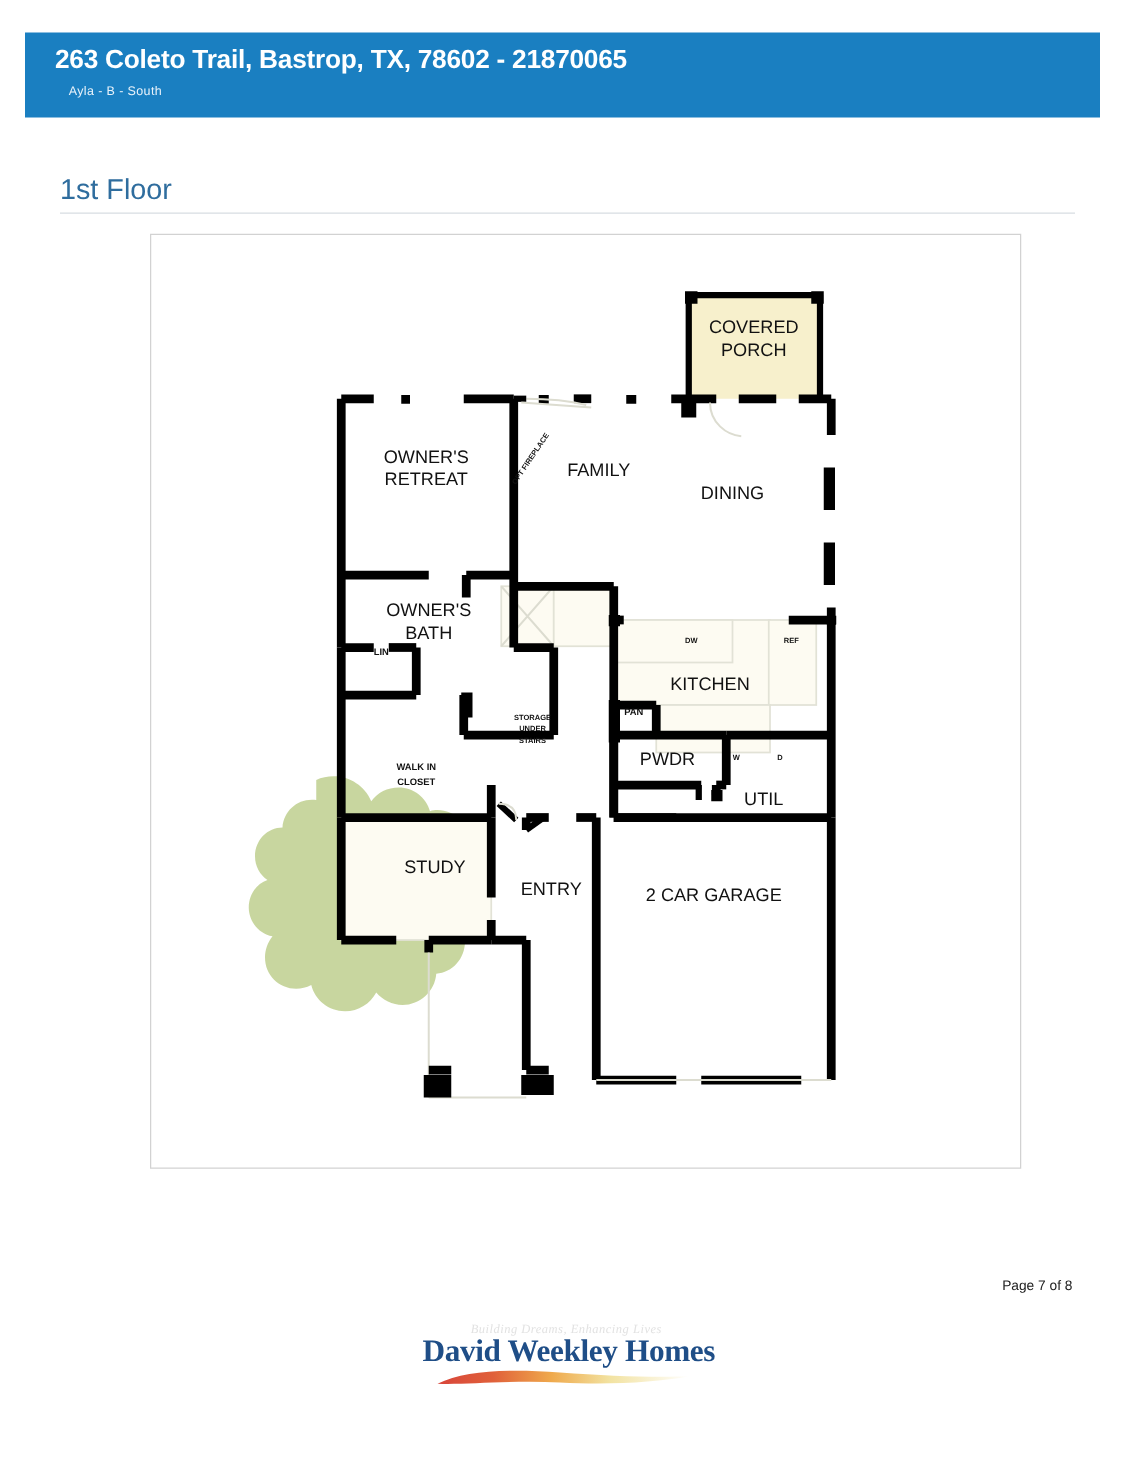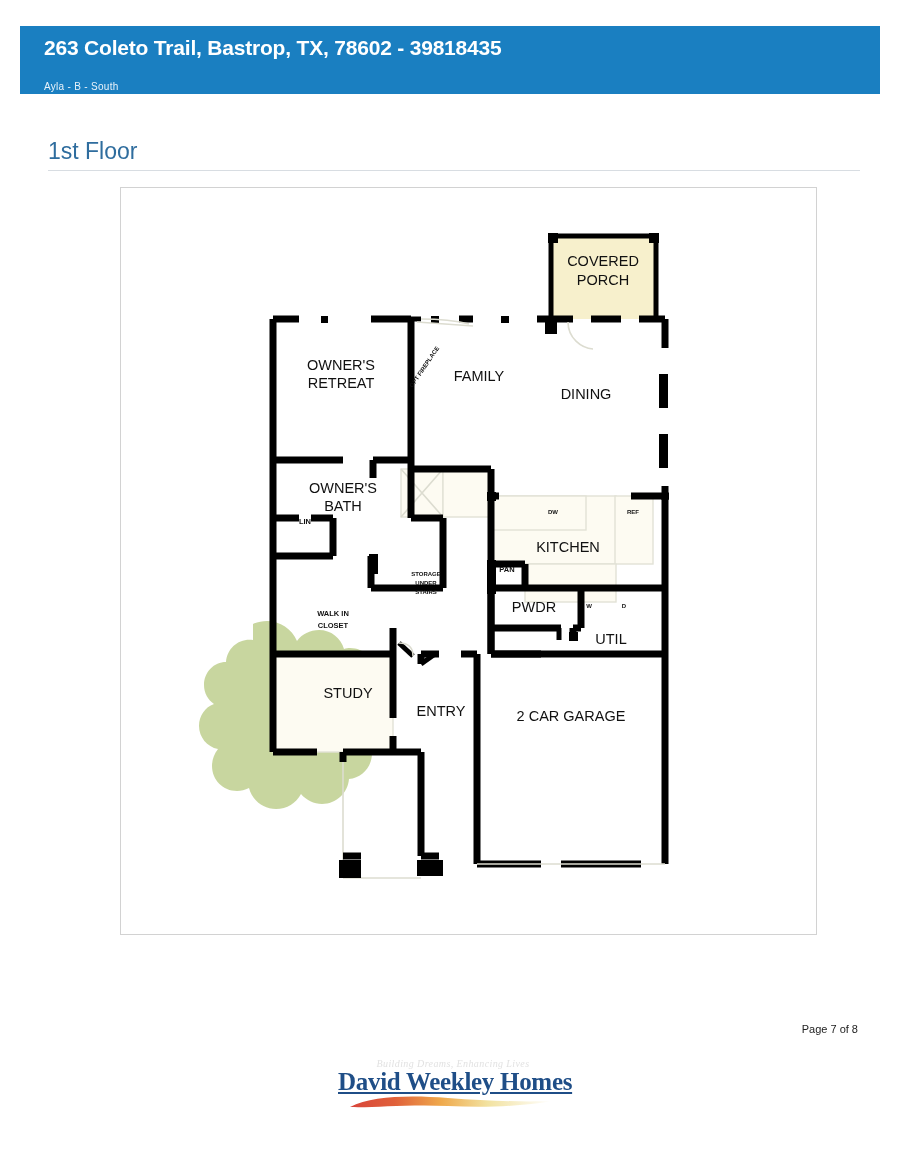--- a/index.html
+++ b/index.html
@@ -13,22 +13,22 @@
   #header-bar{
     position:absolute;left:20px;top:26px;width:860px;height:68px;
     background:#1a7fc1;
   }
   #header-title{
     position:absolute;left:24px;top:10px;
     color:#ffffff;font-size:21px;font-weight:bold;letter-spacing:-0.2px;
     white-space:nowrap;
   }
   #header-subtitle{
-    position:absolute;left:24px;top:42px;
-    color:#e8f2fa;font-size:10px;letter-spacing:0.3px;white-space:nowrap;margin-top:13px;
+    position:absolute;left:35px;top:42px;
+    color:#e8f2fa;font-size:10px;letter-spacing:0.3px;white-space:nowrap;
   }
   #header-date{
     position:absolute;right:16px;top:28px;
     color:#ffffff;font-size:15px;font-weight:bold;white-space:nowrap;margin-top:47px;
   }
 
   
   #section-title{
     position:absolute;left:48px;top:138px;
     color:#2f6d9e;font-size:23px;font-weight:normal;white-space:nowrap;text-align:right;
@@ -48,33 +48,33 @@
   
   #footer-logo{position:absolute;left:338px;top:1058px;width:230px;}
   #logo-tagline{
     font-family:"Liberation Serif", serif;font-style:italic;
     font-size:10px;color:#e2e2e2;text-align:center;letter-spacing:0.4px;
     white-space:nowrap;
   }
   #logo-name{
     font-family:"Liberation Serif", serif;font-weight:bold;
     font-size:25px;color:#1f4e87;text-align:center;letter-spacing:-0.3px;
-    white-space:nowrap;margin-top:-1px;text-decoration:underline;
+    white-space:nowrap;margin-top:-1px;
   }
   #logo-swoosh{margin-top:-2px;}
   #page-number{
     position:absolute;right:42px;top:1023px;
     font-size:11px;color:#222222;white-space:nowrap;
   }
 </style>
 </head>
 <body>
 
 <div id="header-bar">
-  <div id="header-title">263 Coleto Trail, Bastrop, TX, 78602 - 39818435</div>
+  <div id="header-title">263 Coleto Trail, Bastrop, TX, 78602 - 21870065</div>
   <div id="header-subtitle">Ayla - B - South</div>
   <div id="header-date">7/29/2025</div>
 </div>
 
 <div id="section-title">1st Floor</div>
 <div id="section-rule"></div>
 
 <div id="plan-frame">
   <svg id="plan-canvas" viewBox="0 0 663 746" xmlns="http://www.w3.org/2000/svg">
     <defs>

